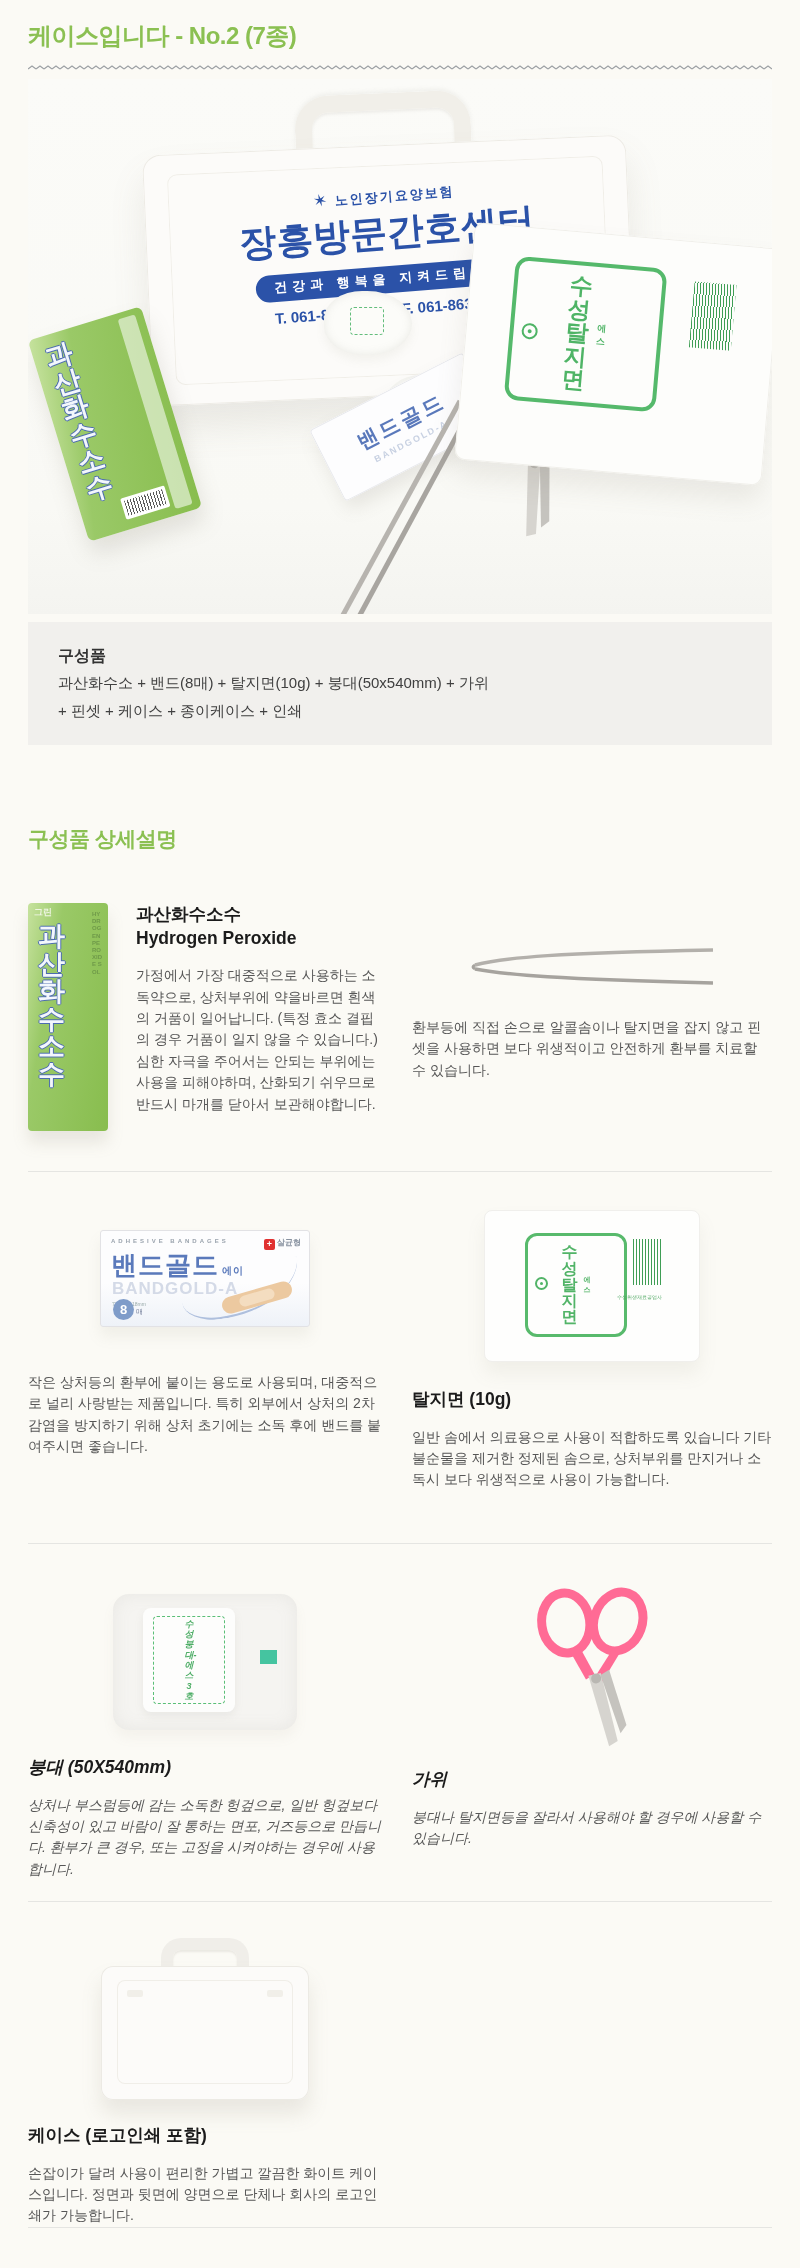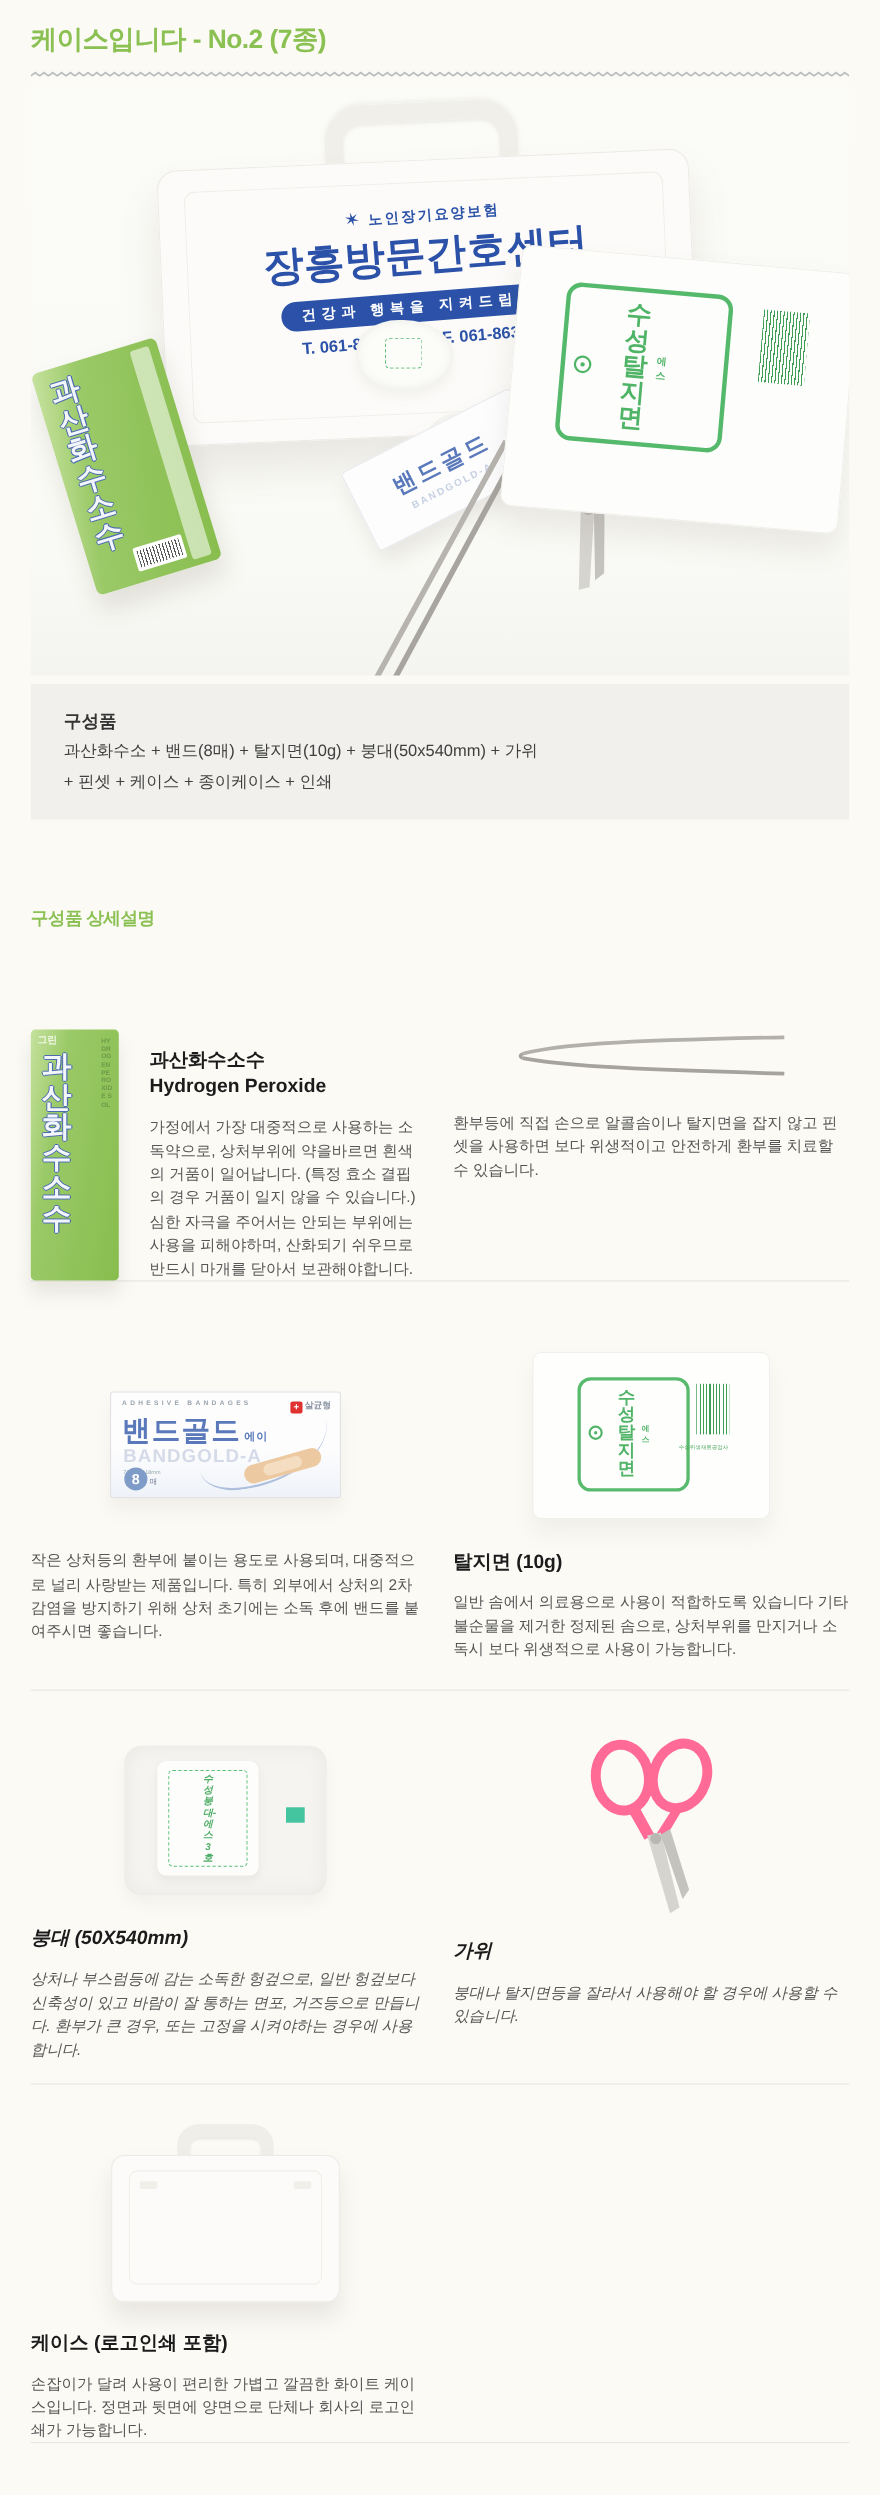--- a/index.html
+++ b/index.html
@@ -71,35 +71,35 @@
       background-image:repeating-linear-gradient(90deg,#3f9e55 0 1px,transparent 1px 3px); }
   .photo-cotton .tiny-green { position:absolute; right:30px; top:116px; width:70px; font-size:5px; color:#4fa862; line-height:1.5; }
 
   
   .comp-box { margin-top:8px; background:#f1f0ed; padding:24px 30px 22px; }
   .comp-title { font-size:16px; font-weight:bold; color:#333; }
   .comp-line { font-size:15px; color:#404040; line-height:1.6; margin-top:4px; }
   .comp-line:first-of-type { margin-top:8px; }
 
   
-  .details-heading { margin-top:80px; font-size:16px; font-weight:bold; color:#8bc052; letter-spacing:-0.5px; }
+  .details-heading { margin-top:80px; font-size:21px; font-weight:bold; color:#8bc052; letter-spacing:-0.5px; }
   .detail-row { display:flex; border-bottom:1px solid #e5e5e2; }
   .detail-row.r1 { height:293px; margin-top:26px; }
-  .detail-row.r2 { height:372px;align-items:center; }
+  .detail-row.r2 { height:372px; }
   .detail-row.r3 { height:358px;font-style:italic; }
   .detail-row.r4 { height:326px;flex-direction:column; }
   .cell { width:50%; padding-top:24px; }
   .cell.left { padding-right:18px; }
   .cell.right { padding-left:12px; }
   .sec-title { font-size:17.5px; font-weight:bold; color:#1b1b1b; line-height:1.35; }
   .sec-body { margin-top:15px; font-size:14px; line-height:1.53; color:#565656; }
   .img-center { text-align:center; }
 
   
-  .sec-peroxide { display:flex;align-items:flex-end; }
+  .sec-peroxide { display:flex; }
   .peroxide-img { flex:0 0 80px; height:228px; margin-right:28px; position:relative;
       background:linear-gradient(100deg,#c6e29e 0%,#9ac967 30%,#88bd4e 100%); border-radius:4px;
       box-shadow:0 12px 16px rgba(150,145,130,0.18); padding:20px 0 0 10px; }
   .peroxide-img .vtext { font-size:27px; font-weight:bold; color:#f3f7fc;
       text-shadow:-1px 0 #4d6cb0, 1px 0 #4d6cb0, 0 -1px #4d6cb0, 0 1px #4d6cb0; }
   .peroxide-img .grin { position:absolute; left:6px; top:3px; font-size:9px; color:#eef5e2; font-weight:bold; }
   .peroxide-img .eng { position:absolute; right:4px; top:8px; width:12px; font-size:6px; color:#6f9a49;
       word-break:break-all; line-height:1.2; font-weight:bold; }
 
   

